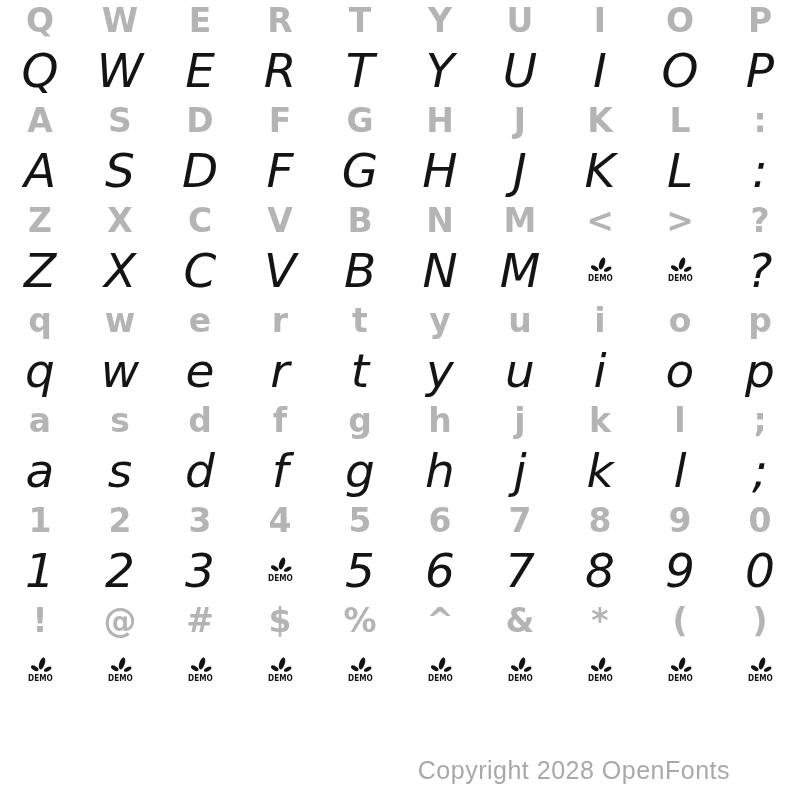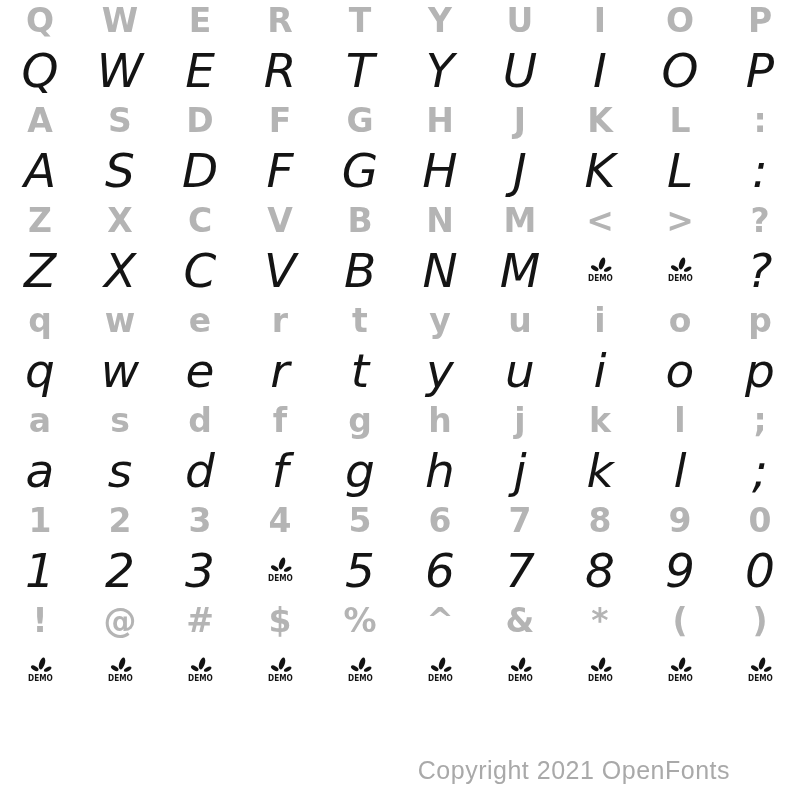--- a/index.html
+++ b/index.html
@@ -399,14 +399,14 @@
                 <ellipse cx="18.5" cy="8" rx="3.4" ry="7.6" transform="rotate(18 18.5 8)"></ellipse>
                 <ellipse cx="9.5" cy="14" rx="2.6" ry="5.2" transform="rotate(-58 9.5 14)"></ellipse>
                 <ellipse cx="25.5" cy="15" rx="2.4" ry="5.0" transform="rotate(64 25.5 15)"></ellipse>
               </g>
             </svg>
             <span class="demo-label">DEMO</span>
           </div>
         </div>
       </div>
     </div>
-  <div id="footer-copyright">Copyright 2021 OpenFonts</div>
+  <div id="footer-copyright">Copyright 2028 OpenFonts</div>
 </div>
 
 </body></html>

